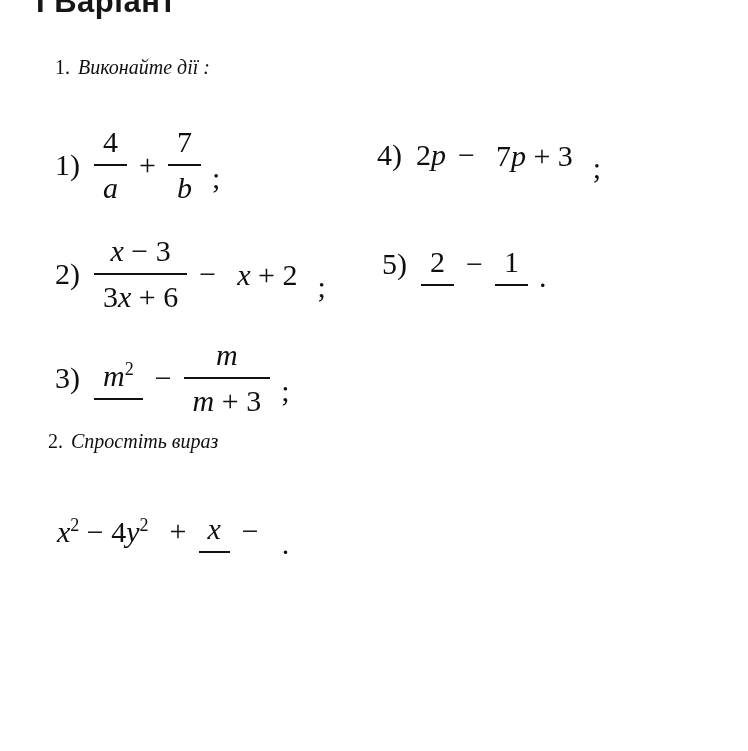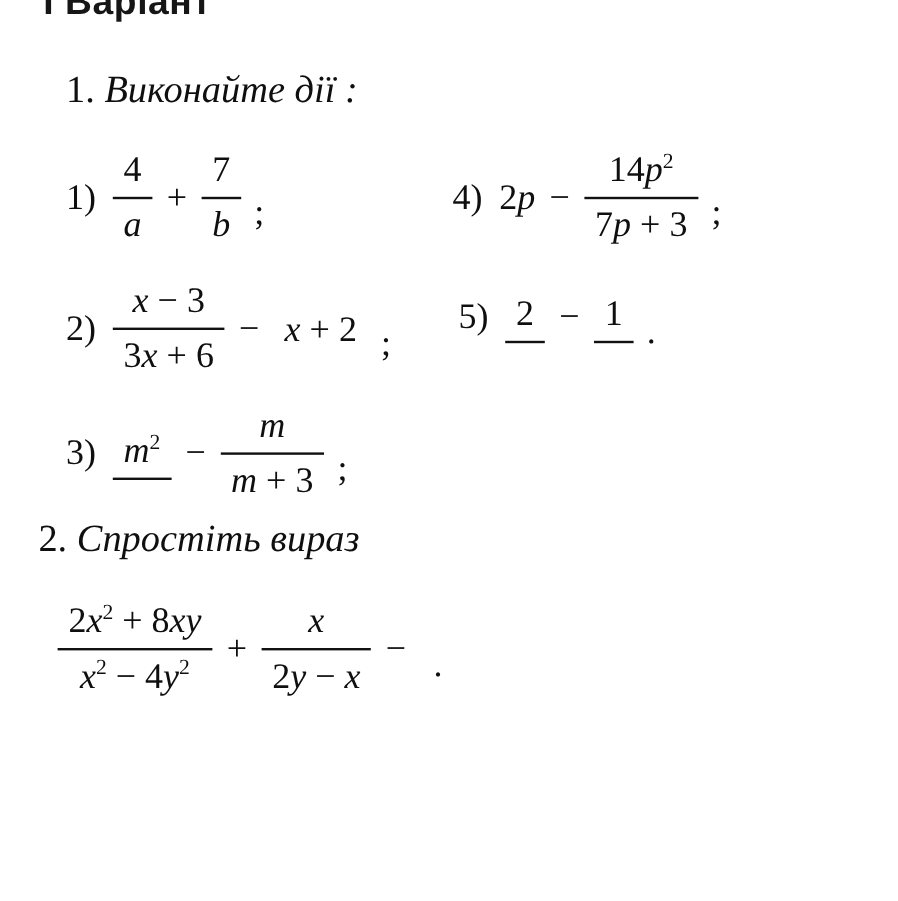--- a/index.html
+++ b/index.html
@@ -16,21 +16,21 @@
     left: 36px; top: -16px;
     font-family: "Liberation Sans", sans-serif;
     font-weight: 600;
     font-size: 31px;
     letter-spacing: 0.5px;
     color: #161616;
     white-space: nowrap;
   }
   .heading {
     position: absolute;
-    font-size: 32px;
+    font-size: 20px;
     white-space: nowrap;
   }
   .heading .hnum { font-style: normal; margin-right: 8px; }
   .heading .htxt { font-style: italic; }
   .expr {
     position: absolute;
     display: flex;
     align-items: center;
     gap: 11px;
     font-size: 30px;
@@ -80,21 +80,20 @@
     <span class="den"><i>b</i></span>
   </span>
   <span class="punct">;</span>
 </div>
 
 <div class="expr" style="left:377px; top:122px;">
   <span class="plabel">4)</span>
   <span class="term">2<i>p</i></span>
   <span class="op">−</span>
   <span class="frac">
-    <span class="num">14<i>p</i><sup>2</sup></span>
     <span class="den">7<i>p</i> + 3</span>
   </span>
   <span class="punct">;</span>
 </div>
 
 <div class="expr" style="left:55px; top:231px;">
   <span class="plabel">2)</span>
   <span class="frac">
     <span class="num"><i>x</i> − 3</span>
     <span class="den">3<i>x</i> + 6</span>
@@ -124,31 +123,29 @@
     <span class="num"><i>m</i><sup>2</sup></span>
   </span>
   <span class="op">−</span>
   <span class="frac">
     <span class="num"><i>m</i></span>
     <span class="den"><i>m</i> + 3</span>
   </span>
   <span class="punct">;</span>
 </div>
 
-<div class="heading" style="left:32px; top:430px;">
+<div class="heading" style="left:48px; top:430px;">
   <span class="hnum">2.</span><span class="htxt">Спростіть вираз</span>
 </div>
 
 <div class="expr" style="left:48px; top:498px;">
   <span class="frac">
-    <span class="num">2<i>x</i><sup>2</sup> + 8<i>xy</i></span>
     <span class="den"><i>x</i><sup>2</sup> − 4<i>y</i><sup>2</sup></span>
   </span>
   <span class="op">+</span>
   <span class="frac">
     <span class="num"><i>x</i></span>
-    <span class="den">2<i>y</i> − <i>x</i></span>
   </span>
   <span class="op">−</span>
   <span class="frac">
   </span>
   <span class="punct">.</span>
 </div>
 
 </body></html>

